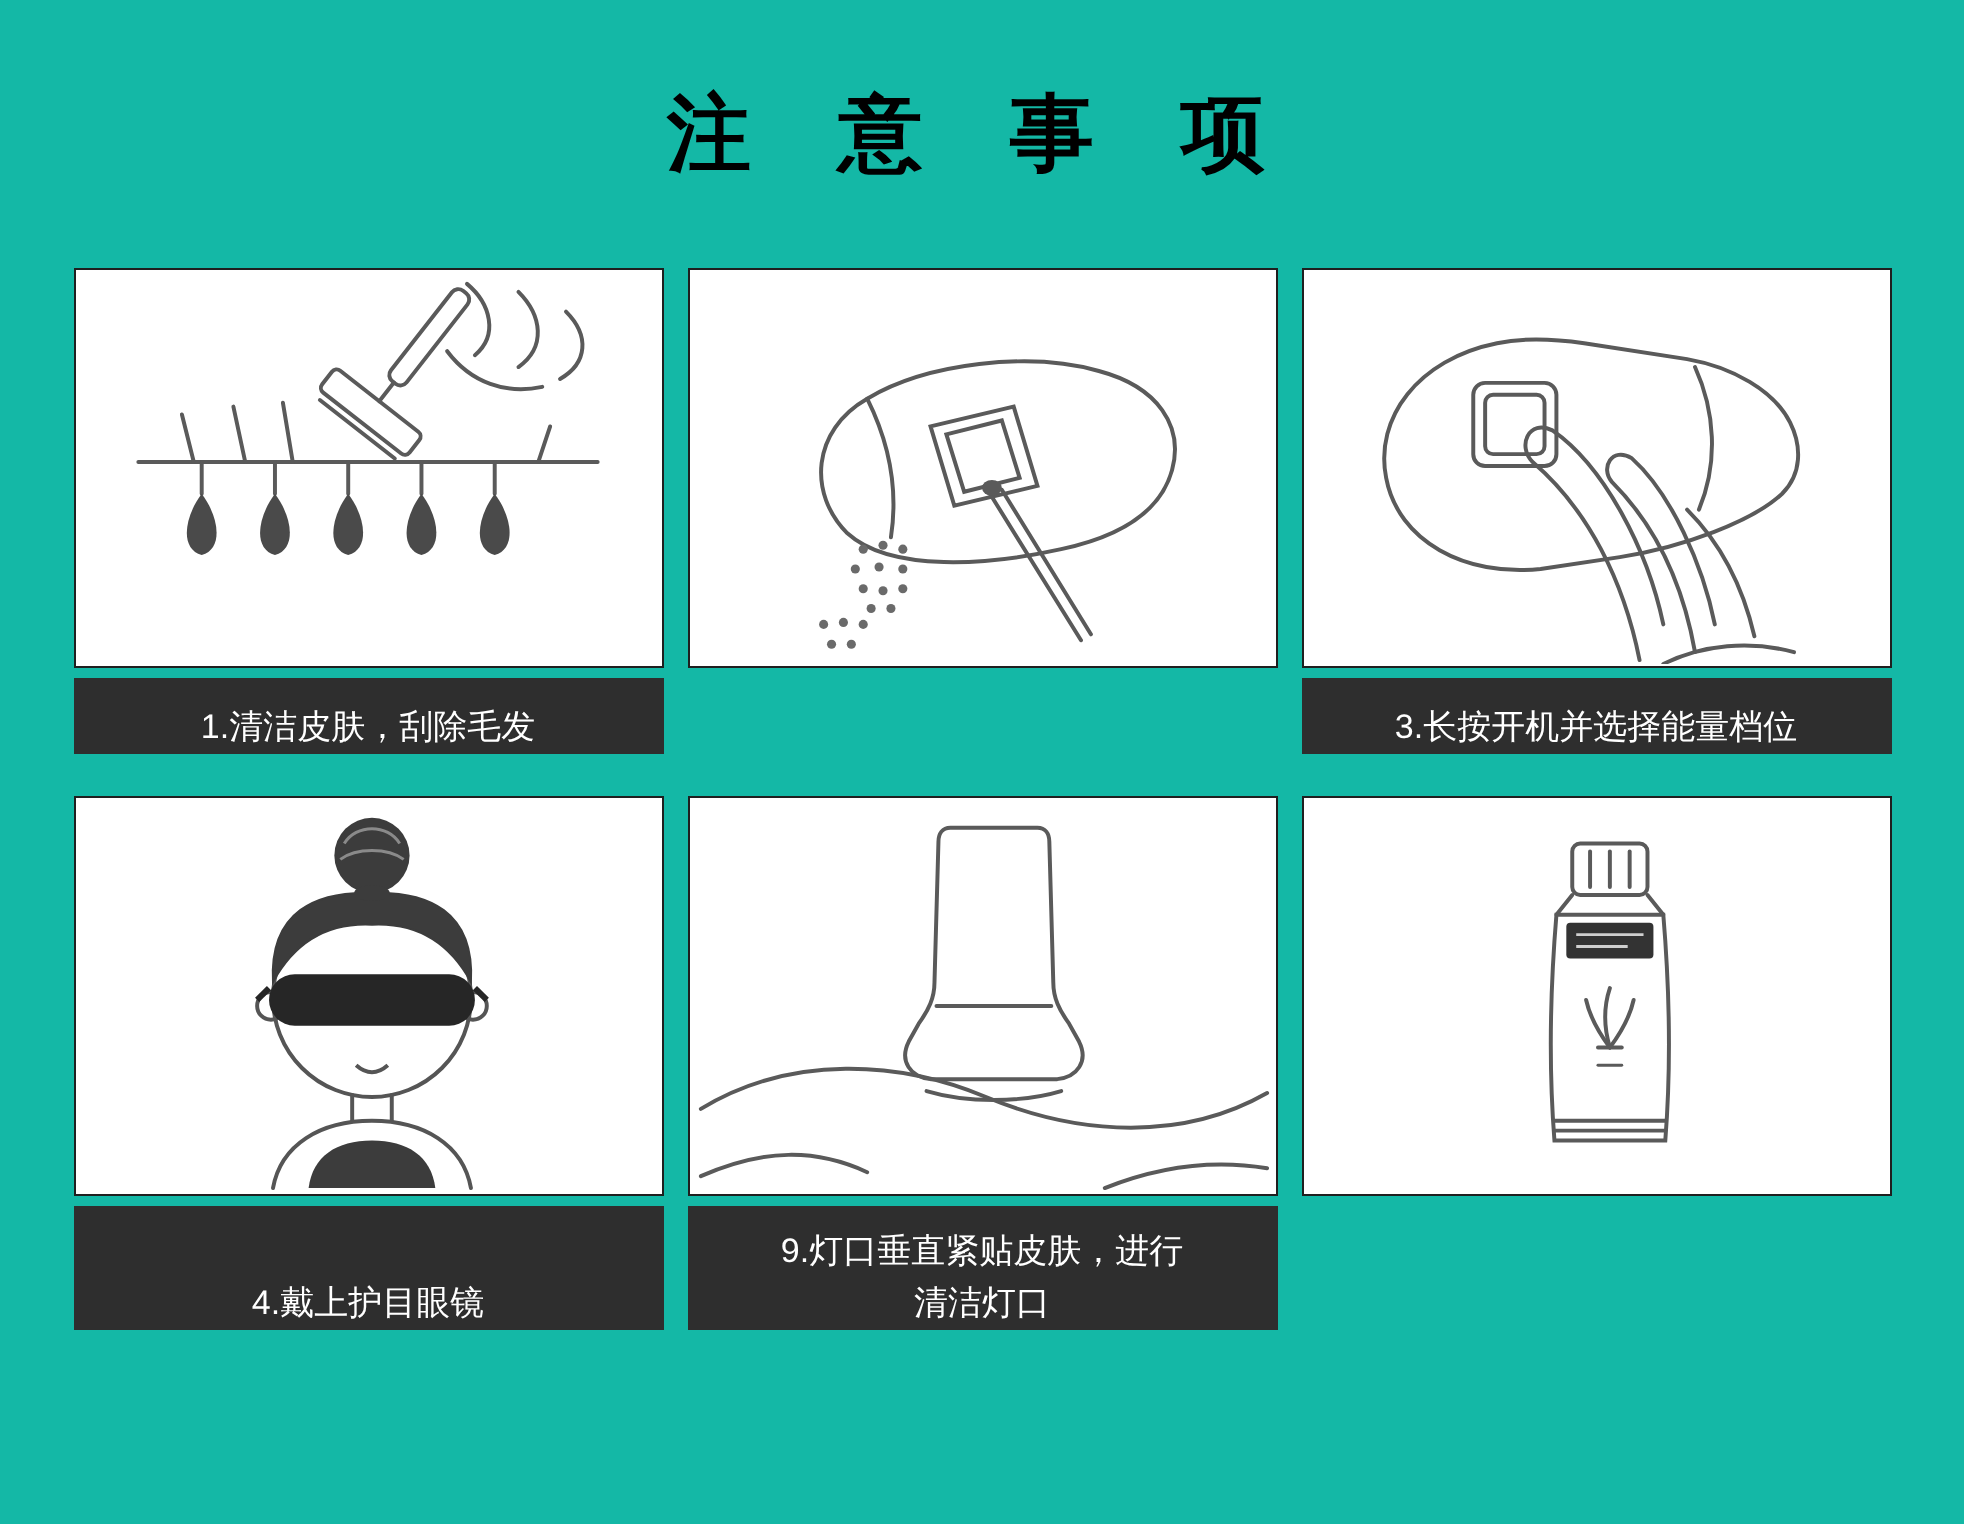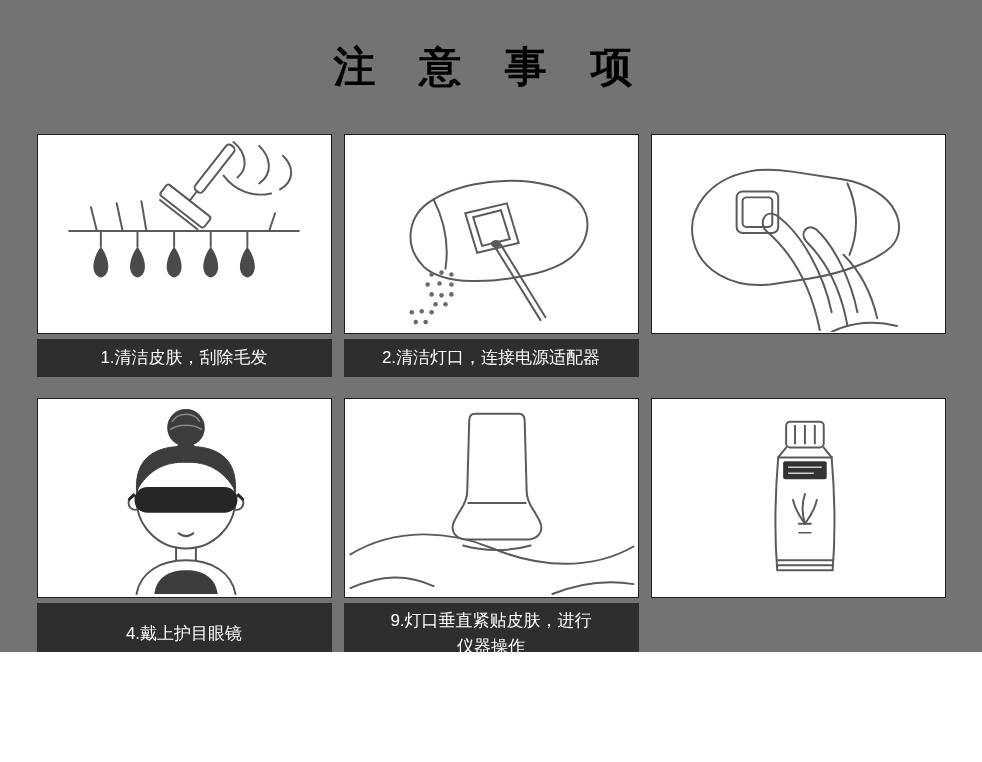--- a/index.html
+++ b/index.html
@@ -4,22 +4,22 @@
 <style>
   html, body {
     margin: 0;
     padding: 0;
     background: #ffffff;
     font-family: "Liberation Sans", "DejaVu Sans", sans-serif;
   }
   .page {
     position: relative;
     width: 982px;
-    height: 652px;
-    background: #737373;
+    height: 762px;
+    background: #14b8a6;
     overflow: hidden;
   }
   .title {
     padding-top: 44px;
     text-align: center;
     font-size: 42px;
     font-weight: 700;
     color: #000000;
     letter-spacing: 16px;
     line-height: 1.1;
@@ -44,21 +44,21 @@
   .imgbox svg { width: 291px; height: 196px; display: block; }
   .caption {
     margin-top: 5px;
     width: 295px;
     background: #2e2e2e;
     color: #ffffff;
     font-size: 17px;
     text-align: center;
     display: flex;
     flex-direction: column;
-    justify-content: center;
+    justify-content: flex-end;
     box-sizing: border-box;
   }
   .row1 .caption { height: 38px; }
   .row2 .caption { height: 62px; }
   .cap-line { display: block; line-height: 1.55; }
   .cap-line:empty { display: none; }
 </style>
 </head>
 <body>
 
@@ -135,40 +135,40 @@
             <circle cx="90" cy="170" r="2.3"></circle>
               <circle cx="100" cy="170" r="2.3"></circle>
             <circle cx="66" cy="178" r="2.3"></circle>
               <circle cx="76" cy="177" r="2.3"></circle>
               <circle cx="86" cy="178" r="2.3"></circle>
             <circle cx="70" cy="188" r="2.3"></circle>
               <circle cx="80" cy="188" r="2.3"></circle>
           </g>
         </svg>
       </div>
-      <div class="caption">
-        <span class="cap-line">2.清洁灯口，连接电源适配器</span>
-
-      </div>
     </div>
 
     <div class="panel">
       <div class="imgbox">
         <svg viewBox="0 0 293 198">
           <g stroke="#5a5a5a" stroke-width="2" fill="none" stroke-linecap="round">
             <path d="M96,36 C56,44 34,74 40,104 C46,136 80,154 118,150 L158,144 C190,139 225,126 240,112 C250,102 250,88 244,76 C236,60 215,48 192,44 L140,36 C126,34 110,33 96,36 Z"></path>
             <rect x="84" y="56" width="42" height="42" rx="6"></rect>
             <rect x="90" y="62" width="30" height="30" rx="4"></rect>
             <path d="M196,48 C206,70 208,96 198,120"></path>
             <path d="M168,196 C160,156 142,120 114,96 C106,88 112,74 124,80 C150,98 172,140 180,178"></path>
             <path d="M196,192 C190,158 176,128 154,106 C148,99 154,88 164,94 C184,112 200,148 206,178"></path>
             <path d="M226,184 C220,158 208,136 192,120"></path>
             <path d="M180,198 C200,188 224,186 246,192"></path>
           </g>
         </svg>
+      </div>
+      <div class="caption">
+        <span class="cap-line">3.长按开机并选择能量档位</span>
+
       </div>
     </div>
 
   </div>
 
   <div class="row row2">
 
     <div class="panel">
       <div class="imgbox">
         <svg viewBox="0 0 293 198">
@@ -206,21 +206,21 @@
             <path d="M4,190 C36,176 62,176 88,188"></path>
             <path d="M208,196 C238,184 266,182 290,186"></path>
             <path d="M130,14 L174,14 C178,14 180,17 180,21 L182,92 C182,100 185,106 190,113 L195,122 C200,132 194,140 184,141 L120,141 C110,140 104,132 109,122 L114,113 C119,106 122,100 122,92 L124,21 C124,17 126,14 130,14 Z"></path>
             <line x1="123" y1="104" x2="181" y2="104"></line>
             <path d="M118,147 C138,153 166,153 186,147"></path>
           </g>
         </svg>
       </div>
       <div class="caption">
         <span class="cap-line">9.灯口垂直紧贴皮肤，进行</span>
-        <span class="cap-line">仪器操作</span>
+        <span class="cap-line">清洁灯口</span>
       </div>
     </div>
 
     <div class="panel">
       <div class="imgbox">
         <svg viewBox="0 0 293 198">
           <g stroke="#5a5a5a" stroke-width="2" fill="none" stroke-linecap="round">
             <rect x="134" y="22" width="38" height="26" rx="4"></rect>
             <line x1="143" y1="26" x2="143" y2="44"></line>
             <line x1="153" y1="26" x2="153" y2="44"></line>

